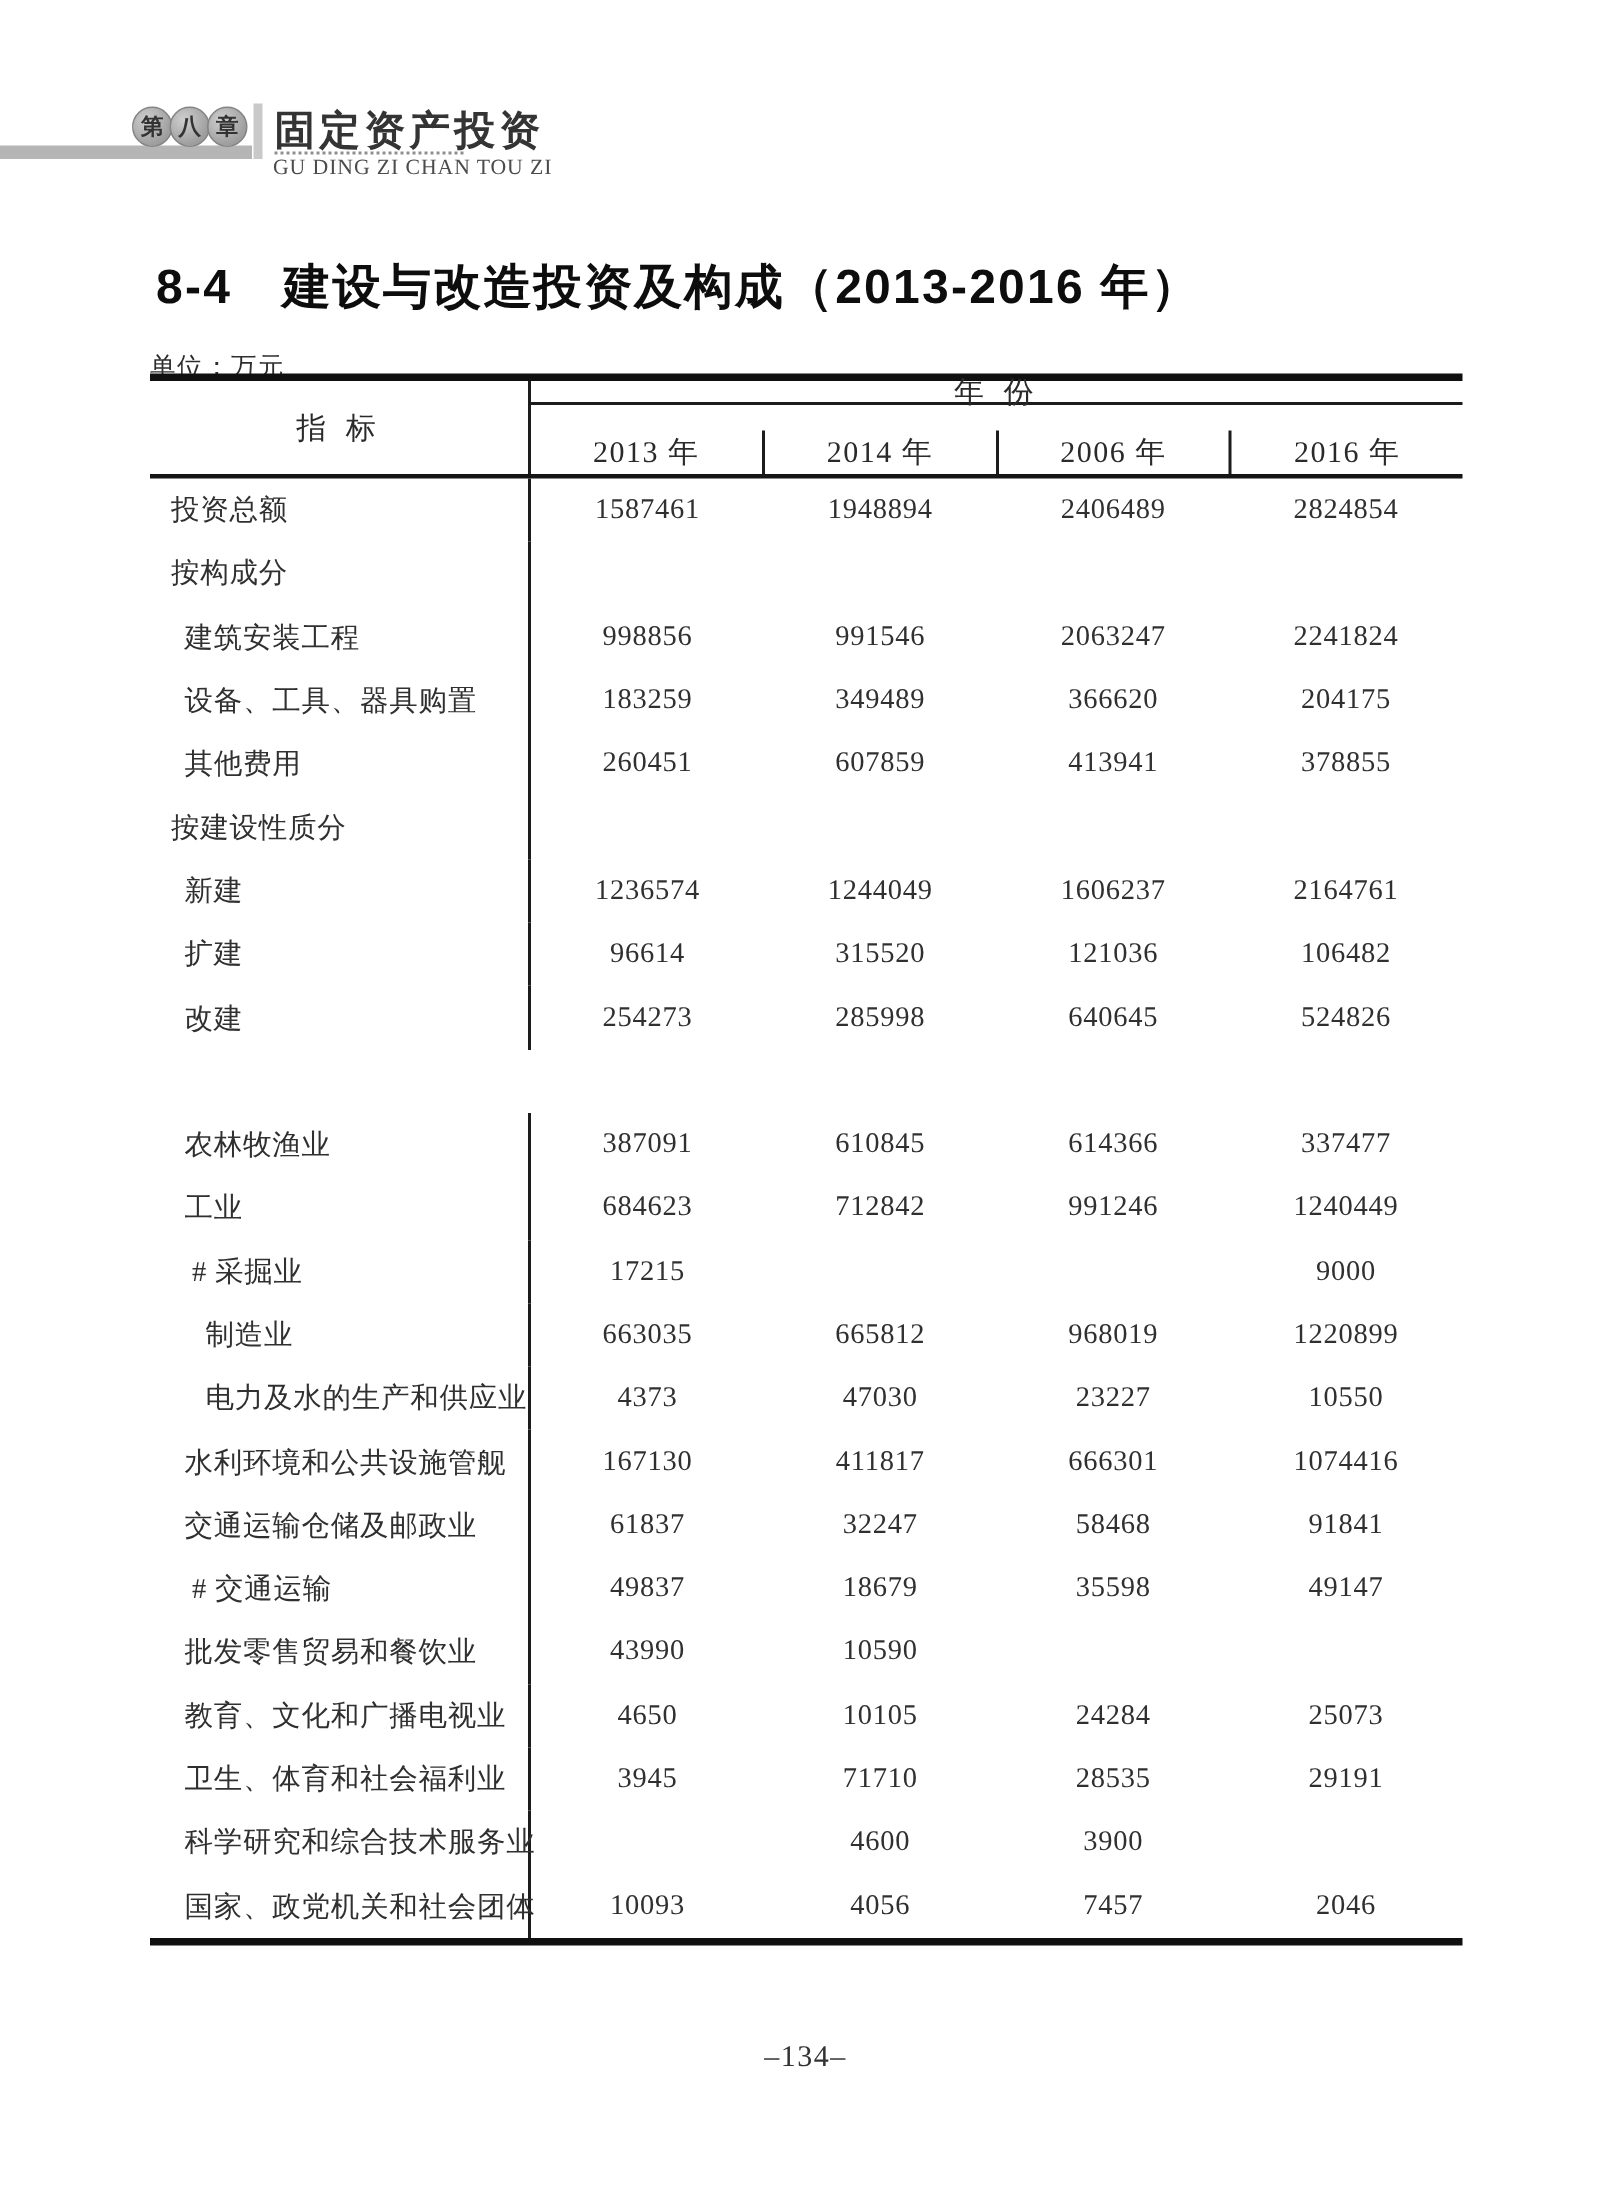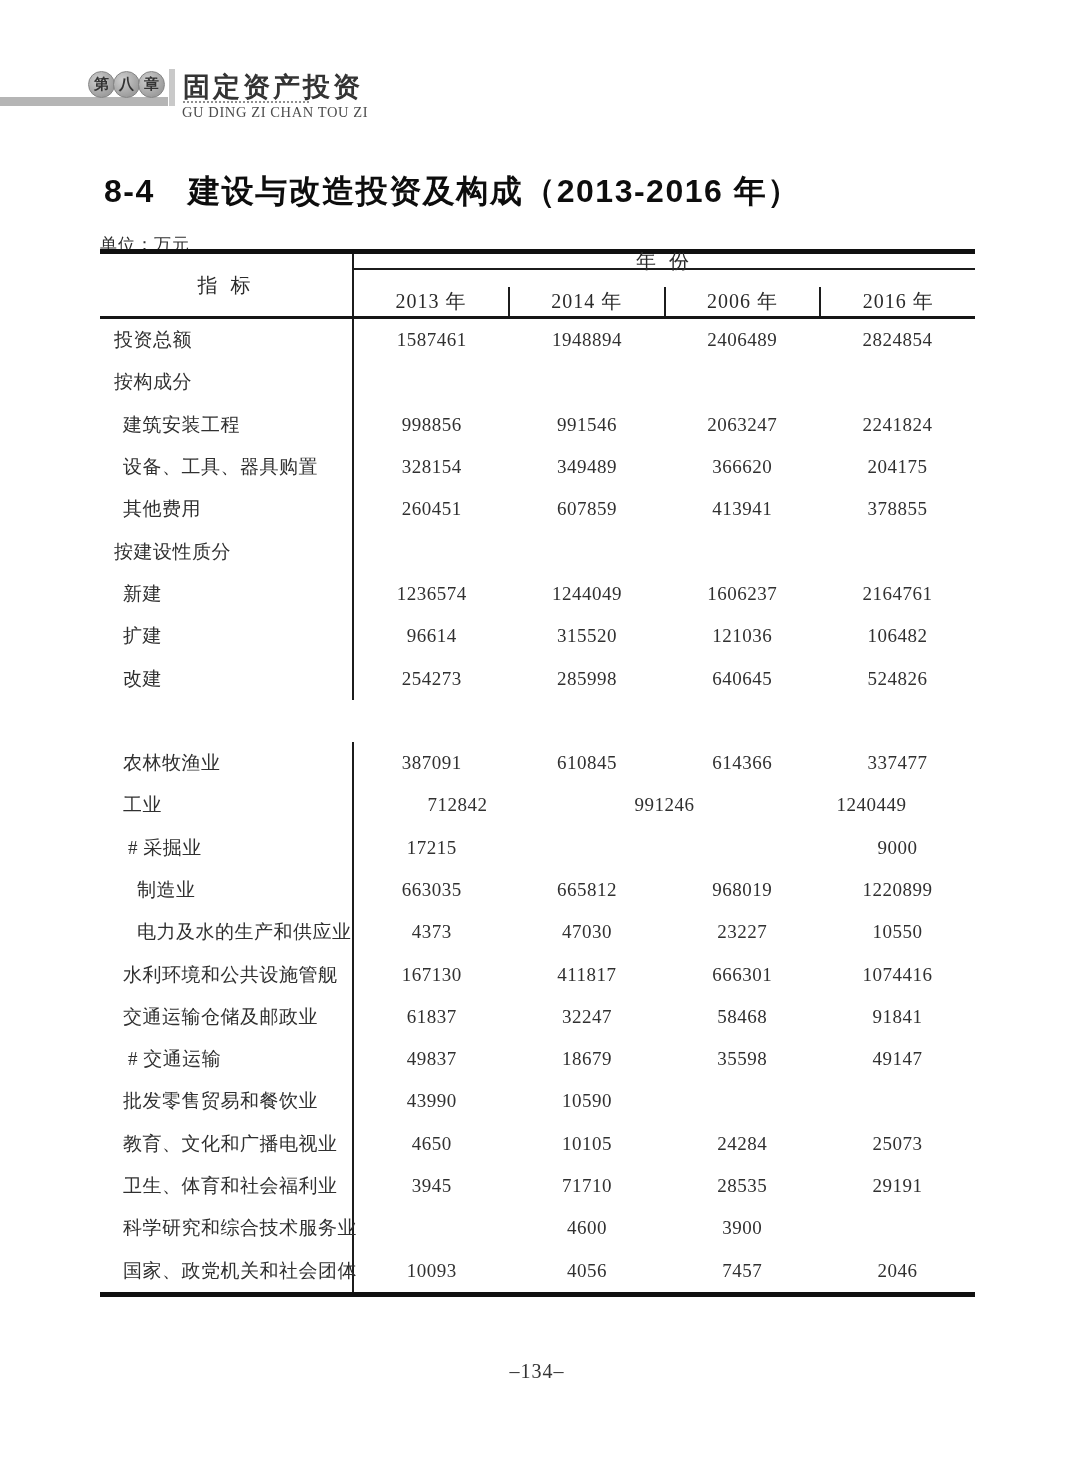--- a/index.html
+++ b/index.html
@@ -149,21 +149,21 @@
   <div class="trow">
     <div class="t-label ind1">建筑安装工程</div>
     <div class="t-val">998856</div>
     <div class="t-val">991546</div>
     <div class="t-val">2063247</div>
     <div class="t-val">2241824</div>
   </div>
 
   <div class="trow">
     <div class="t-label ind1">设备、工具、器具购置</div>
-    <div class="t-val">328154</div>
+    <div class="t-val">183259</div>
     <div class="t-val">349489</div>
     <div class="t-val">366620</div>
     <div class="t-val">204175</div>
   </div>
 
   <div class="trow">
     <div class="t-label ind1">其他费用</div>
     <div class="t-val">260451</div>
     <div class="t-val">607859</div>
     <div class="t-val">413941</div>
@@ -212,20 +212,21 @@
   <div class="trow">
     <div class="t-label ind1">农林牧渔业</div>
     <div class="t-val">387091</div>
     <div class="t-val">610845</div>
     <div class="t-val">614366</div>
     <div class="t-val">337477</div>
   </div>
 
   <div class="trow">
     <div class="t-label ind1">工业</div>
+    <div class="t-val">684623</div>
     <div class="t-val">712842</div>
     <div class="t-val">991246</div>
     <div class="t-val">1240449</div>
   </div>
 
   <div class="trow">
     <div class="t-label ind2"># 采掘业</div>
     <div class="t-val">17215</div>
     <div class="t-val"></div>
     <div class="t-val"></div>

